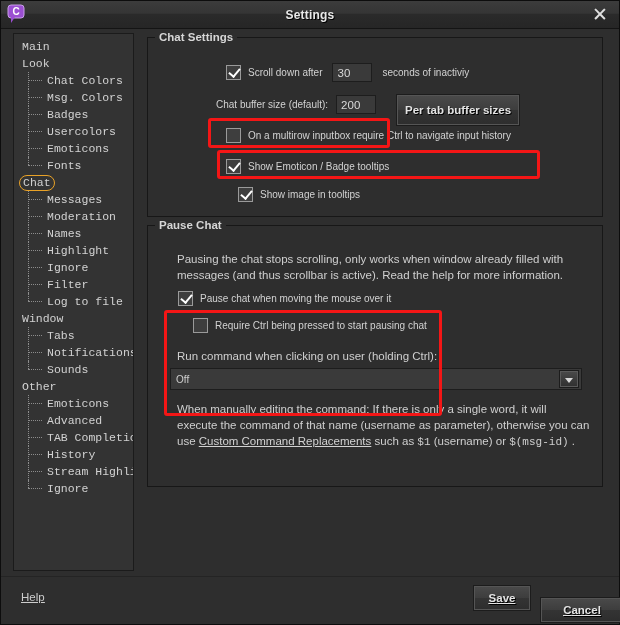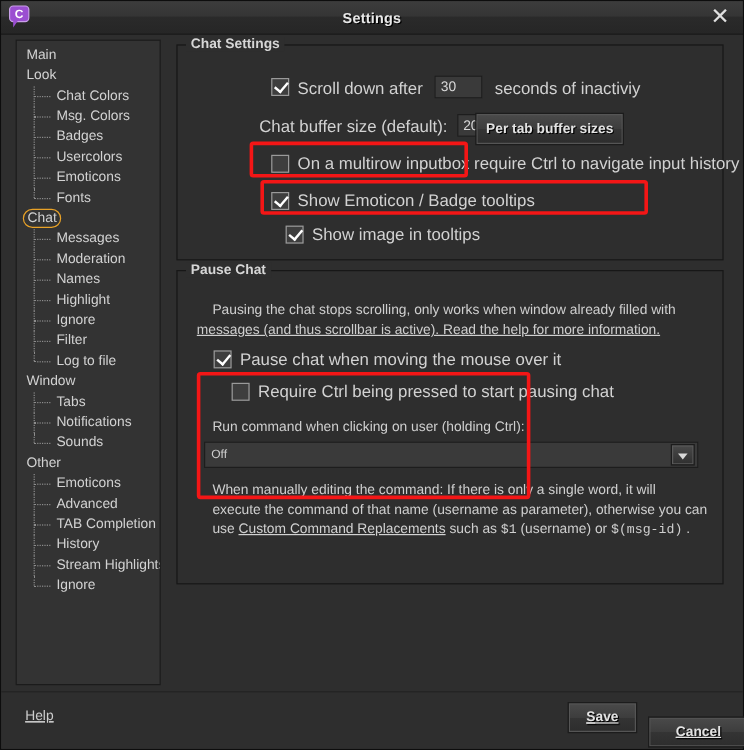--- a/index.html
+++ b/index.html
@@ -55,20 +55,21 @@
   }
   
   .tree-panel {
     position: absolute;
     left: 12px; top: 4px;
     width: 121px; height: 538px;
     background: #333333;
     border: 1px solid #1b1b1b;
     overflow: hidden;
     padding: 4px 0 0 0;
+    font-family: Liberation Mono, monospace;
   }
   .tree-node {
     position: relative;
     height: 17px; line-height: 17px;
     font-size: 11.5px;
     color: #d2d2d2;
     white-space: nowrap;
     padding-left: 8px;
     cursor: default;
   }
@@ -125,21 +126,21 @@
   .chk.checked:after {
     content: "";
     position: absolute;
     left: 4px; top: 0px;
     width: 5px; height: 9px;
     border: solid #ffffff;
     border-width: 0 2.4px 2.4px 0;
     transform: rotate(40deg);
   }
   .lbltext {
-    font-size: 14px;
+    font-size: 10px;
     color: #d2d2d2;
     white-space: nowrap;
   }
   .textfield {
     background: #3a3a3a;
     border: 1px solid #1d1d1d;
     color: #d9d9d9;
     font-size: 11.5px;
     height: 19px; line-height: 17px;
     padding: 0 4px;
@@ -279,21 +280,21 @@
         <div class="chk checked"></div>
         <span class="lbltext" style="margin-left:7px;">Scroll down after</span>
         <input class="textfield" style="width: 40px; margin-left: 10px;" type="text" value="30">
         <span class="lbltext" style="margin-left:10px;">seconds of inactiviy</span>
       </div>
 
       <div class="row" style="left:68px; top:57px;">
         <span class="lbltext">Chat buffer size (default):</span>
         <input class="textfield" style="width: 40px; margin-left: 8px;" type="text" value="200">
       </div>
-      <button class="button" style="position:absolute; left:248px; top:56px; height:27px;">Per tab buffer sizes</button>
+      <button class="button" style="position:absolute; left:248px; top:56px; height:32px;">Per tab buffer sizes</button>
 
       <div class="row" style="left:78px; top:90px;">
         <div class="chk"></div>
         <span class="lbltext" style="margin-left:7px;">On a multirow inputbox require Ctrl to navigate input history</span>
       </div>
 
       <div class="row" style="left:78px; top:121px;">
         <div class="chk checked"></div>
         <span class="lbltext" style="margin-left:7px;">Show Emoticon / Badge tooltips</span>
       </div>
@@ -301,21 +302,21 @@
       <div class="row" style="left:90px; top:149px;">
         <div class="chk checked"></div>
         <span class="lbltext" style="margin-left:7px;">Show image in tooltips</span>
       </div>
     </div>
 
     <div class="groupbox" id="pause-chat-box">
       <div class="legend">Pause Chat</div>
 
       <div class="desc" style="left:29px; top:25px;">Pausing the chat stops scrolling, only works when window already filled with</div>
-      <div class="desc" style="left:16px; top:41px;text-decoration:underline;">messages (and thus scrollbar is active). Read the help for more information.</div>
+      <div class="desc" style="left:29px; top:41px;">messages (and thus scrollbar is active). Read the help for more information.</div>
 
       <div class="row" style="left:30px; top:65px;">
         <div class="chk checked"></div>
         <span class="lbltext" style="margin-left:7px;">Pause chat when moving the mouse over it</span>
       </div>
 
       <div class="row" style="left:45px; top:92px;">
         <div class="chk"></div>
         <span class="lbltext" style="margin-left:7px;">Require Ctrl being pressed to start pausing chat</span>
       </div>

